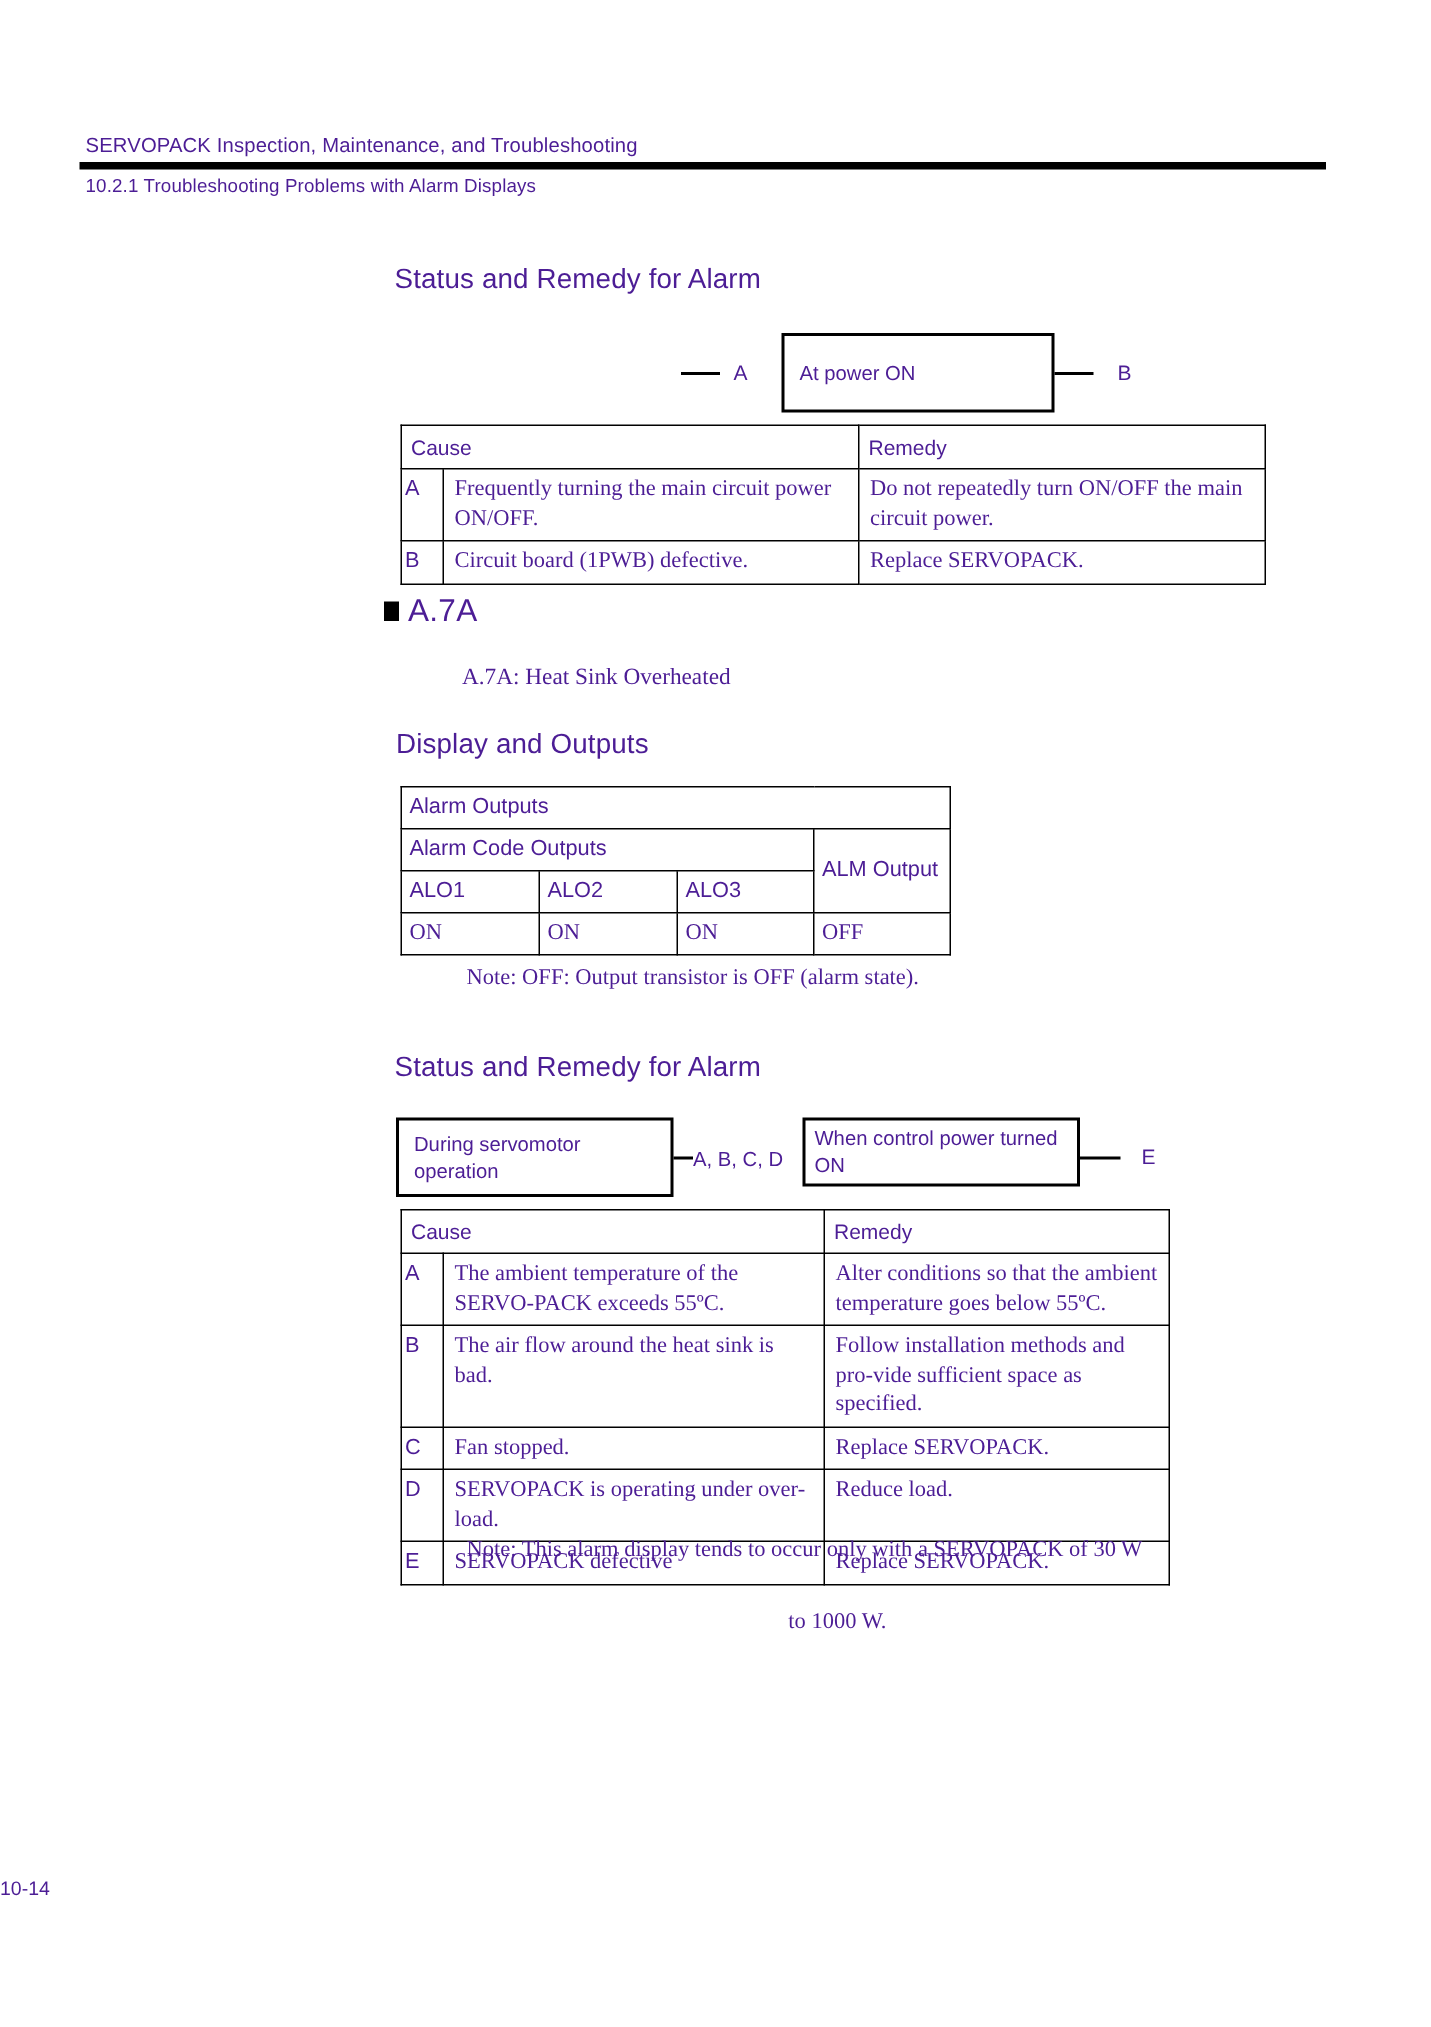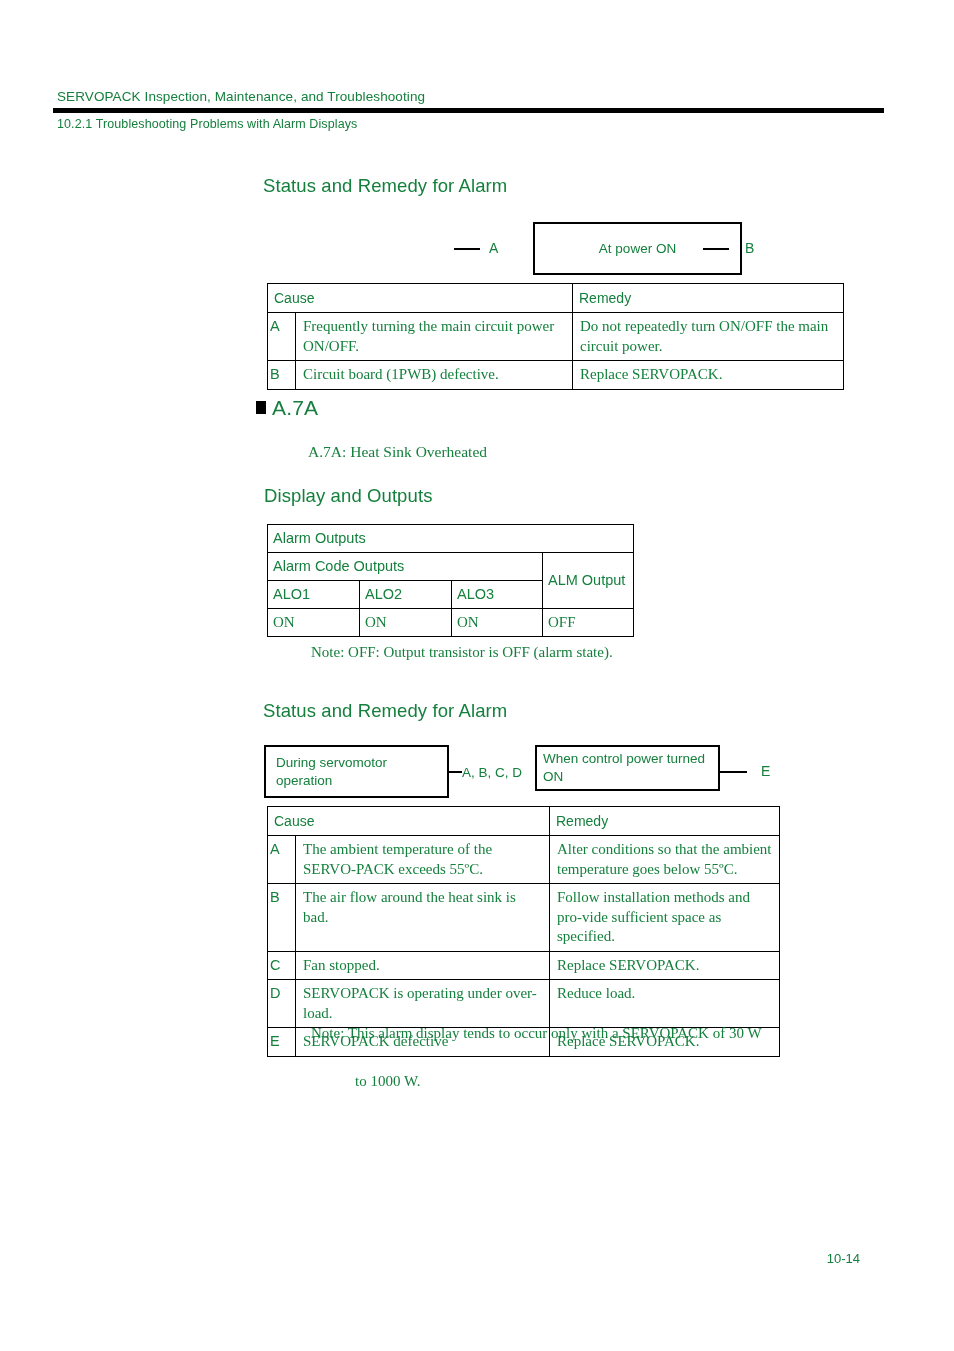--- a/index.html
+++ b/index.html
@@ -7,21 +7,21 @@
     padding: 0;
     background: #ffffff;
   }
   .page {
     position: relative;
     width: 954px;
     height: 1351px;
     background: #ffffff;
     overflow: hidden;
     font-family: "Liberation Sans", sans-serif;
-    color: #15803d;
+    color: #4c1d95;
   }
 
   
   .hdr-title {
     position: absolute;
     left: 57px;
     top: 89px;
     font-size: 13.5px;
     letter-spacing: 0.1px;
     white-space: nowrap;
@@ -139,56 +139,57 @@
     font-size: 15px;
   }
 
   
   .note {
     position: absolute;
     font-family: "Liberation Serif", serif;
     font-size: 15px;
     line-height: 1.35;
     white-space: nowrap;
+    text-align: center;
   }
   .note .ind {
     display: block;
     padding-left: 42px;
   }
   .note .ind2 {
     display: block;
     padding-left: 44px;
     margin-top: 28px;
   }
 
   
   .pagenum {
     position: absolute;
     left: 0;
     top: 1251px;
     width: 860px;
-    text-align: right;
+    text-align: left;
     font-size: 13px;
   }
 </style>
 </head>
 <body>
 
 <div class="page">
 
   <div class="hdr-title">SERVOPACK Inspection, Maintenance, and Troubleshooting</div>
   <div class="hdr-rule"></div>
   <div class="hdr-sub">10.2.1  Troubleshooting Problems with Alarm Displays</div>
 
   <div class="sec-head" style="left:263px; top:175px;">Status and Remedy for Alarm</div>
 
   <div class="connector" style="left:454px; top:248px; width:26px;"></div>
   <div class="conn-label" style="left:489px; top:240px;">A</div>
 
-  <div class="flowbox" style="left:533px; top:222px; width:209px; height:53px;justify-content:center;">
+  <div class="flowbox" style="left:521px; top:222px; width:182px; height:53px;">
     <span class="inner">At power ON</span>
   </div>
   <div class="connector" style="left:703px; top:248px; width:26px;"></div>
   <div class="conn-label" style="left:745px; top:240px;">B</div>
 
   <table class="doc" style="left:267px; top:283px; width:576px;">
     <colgroup>
       <col style="width:28px">
       <col style="width:277px">
       <col style="width:271px">

